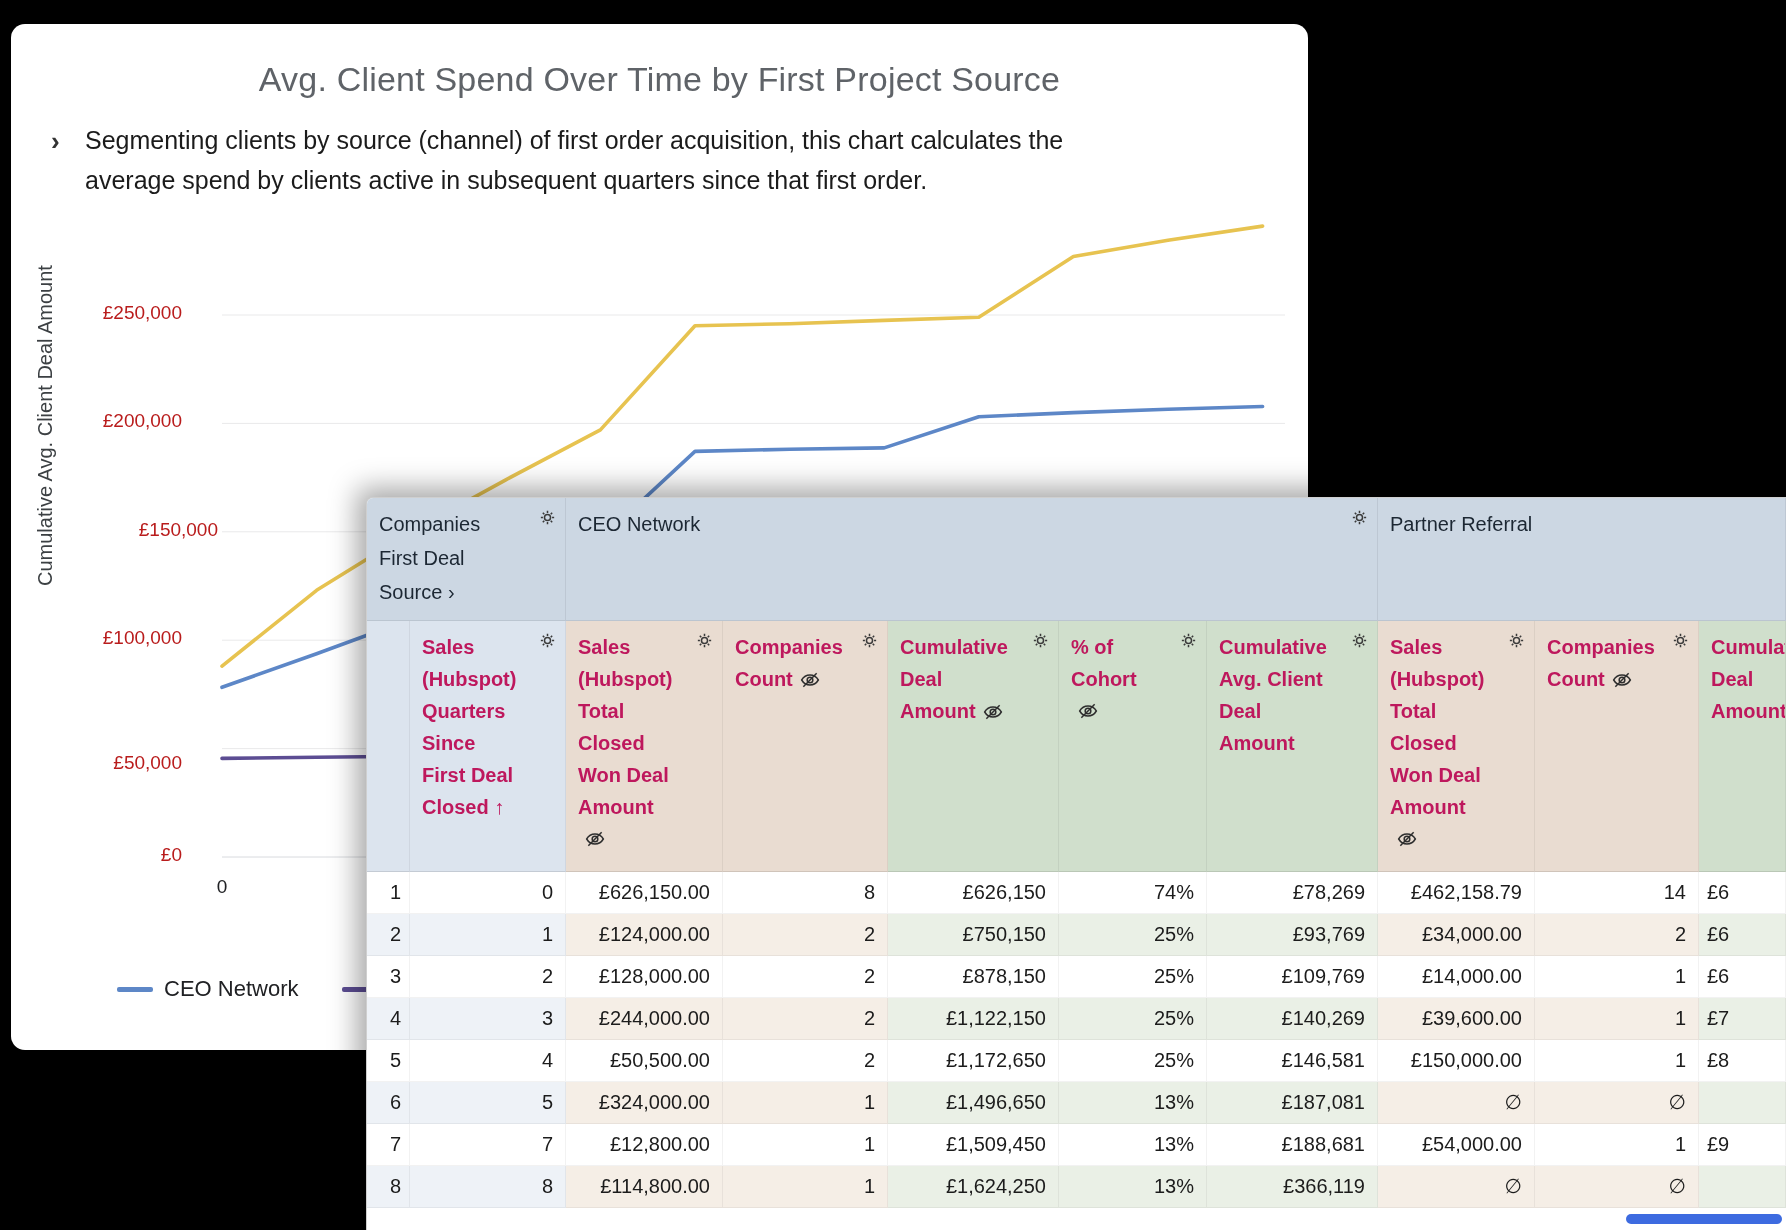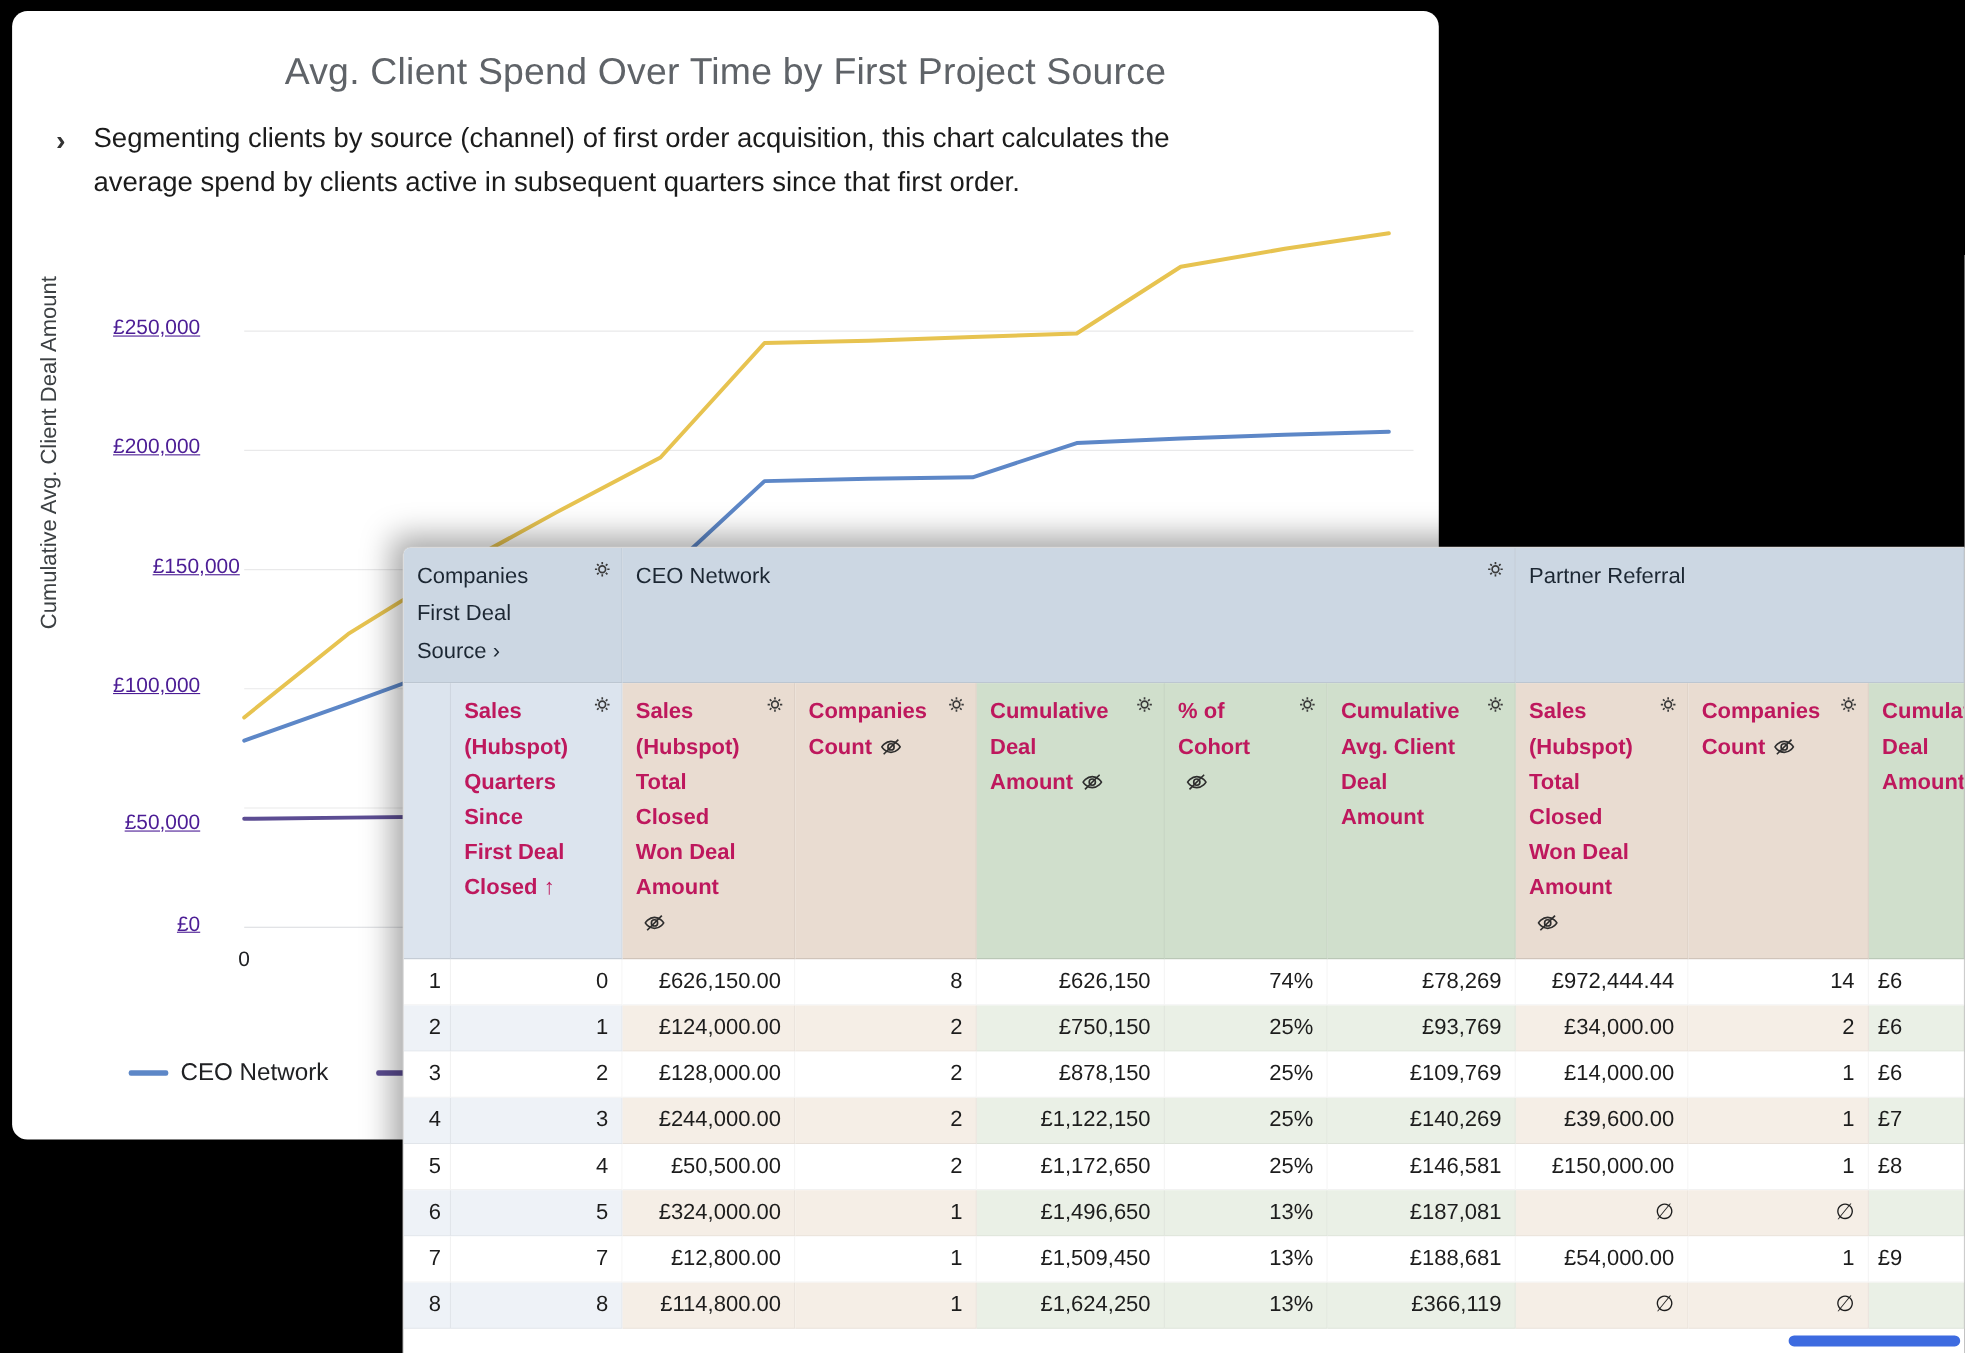--- a/index.html
+++ b/index.html
@@ -3,41 +3,41 @@
 <meta charset="utf-8">
 <style>
   html,body{margin:0;padding:0;}
   body{
     width:1786px;height:1230px;position:relative;overflow:hidden;
     background:#000;font-family:"Liberation Sans", sans-serif;
   }
 
   
   .chart-card{
-    position:absolute;left:11px;top:10px;width:1297px;height:1026px;
+    position:absolute;left:11px;top:24px;width:1297px;height:1026px;
     background:#fff;border-radius:14px;z-index:1;
   }
   .chart-title{
     position:absolute;top:36px;left:0;right:0;text-align:center;
     font-size:34px;font-weight:400;color:#5f6368;letter-spacing:.2px;
   }
   .expander{
     position:absolute;left:40px;top:104px;font-size:26px;color:#333;
     cursor:pointer;line-height:26px;font-weight:700;
   }
   .chart-subtitle{
     position:absolute;left:74px;top:96px;font-size:25px;line-height:40px;color:#1b1b1b;
   }
   .y-axis-title{position:absolute;left:34px;top:562px;width:0;height:0;}
   .y-axis-title span{
     display:block;transform:translate(-50%,-50%) rotate(-90deg);
     white-space:nowrap;font-size:20px;color:#3c4043;
   }
   #yticks{position:absolute;left:0;top:0;width:171px;height:100%;}
-  .ytick{position:absolute;left:0;width:171px;text-align:right;font-size:19px;color:#4c1d95;text-decoration:underline;}
+  .ytick{position:absolute;left:0;width:171px;text-align:right;font-size:19px;color:#b91c1c;}
   #plot-svg{position:absolute;left:0;top:0;}
   .xtick{
     position:absolute;left:196px;top:852px;width:30px;text-align:center;
     font-size:19px;color:#202124;
   }
   #legend{
     position:absolute;left:106px;top:948px;display:flex;gap:44px;align-items:center;height:34px;
   }
   .legend-item{display:flex;align-items:center;cursor:pointer;}
   .legend-dash{width:36px;height:5px;border-radius:2px;display:inline-block;}
@@ -377,21 +377,21 @@
     <div class="tbody">
       
     <div class="brow">
         <div class="bc c0 cell-blue">1</div>
         <div class="bc cell-blue">0</div>
         <div class="bc cell-tan">£626,150.00</div>
         <div class="bc cell-tan">8</div>
         <div class="bc cell-green">£626,150</div>
         <div class="bc cell-green">74%</div>
         <div class="bc cell-green">£78,269</div>
-        <div class="bc cell-tan">£972,444.44</div>
+        <div class="bc cell-tan">£462,158.79</div>
         <div class="bc cell-tan">14</div>
         <div class="bc c9 cell-green">£6</div>
       </div><div class="brow">
         <div class="bc c0 cell-blue">2</div>
         <div class="bc cell-blue">1</div>
         <div class="bc cell-tan">£124,000.00</div>
         <div class="bc cell-tan">2</div>
         <div class="bc cell-green">£750,150</div>
         <div class="bc cell-green">25%</div>
         <div class="bc cell-green">£93,769</div>

